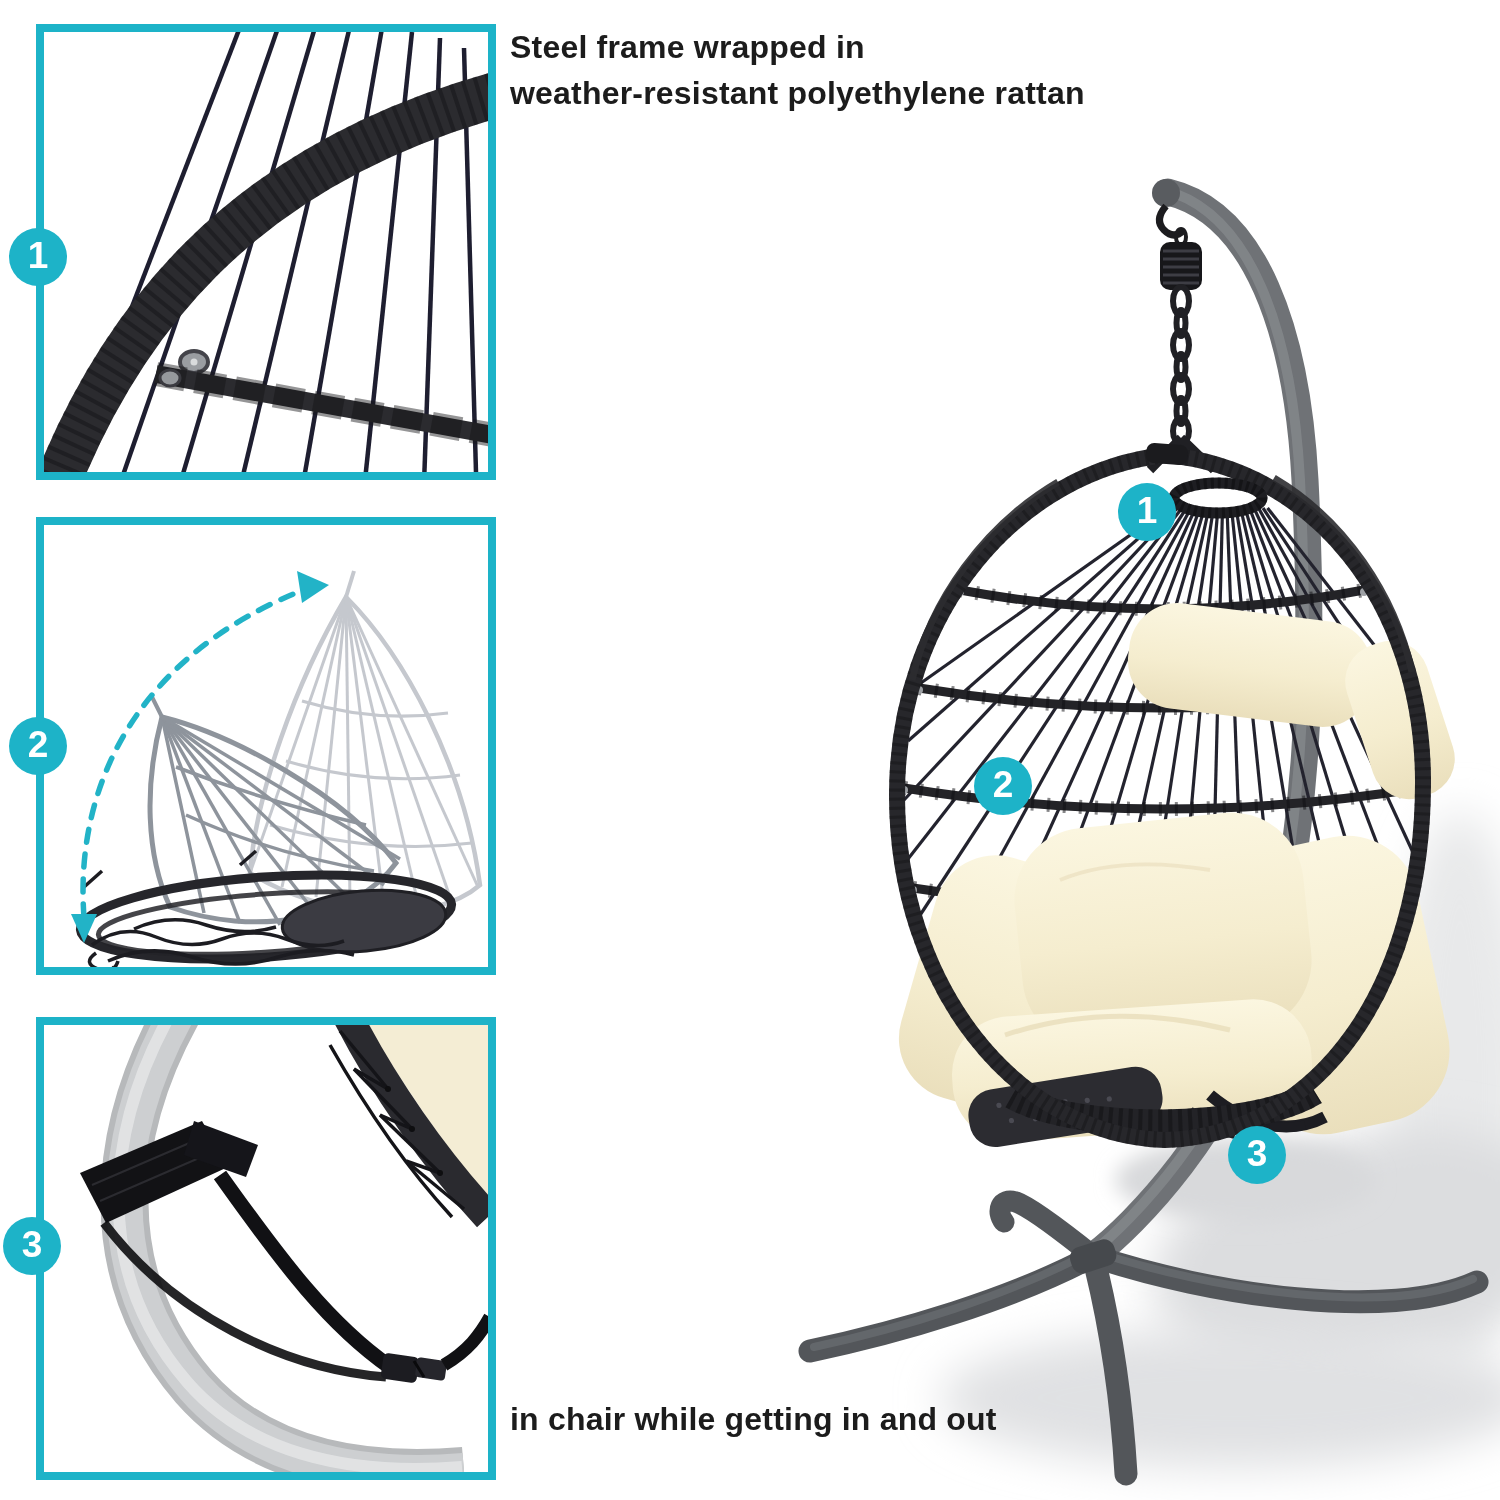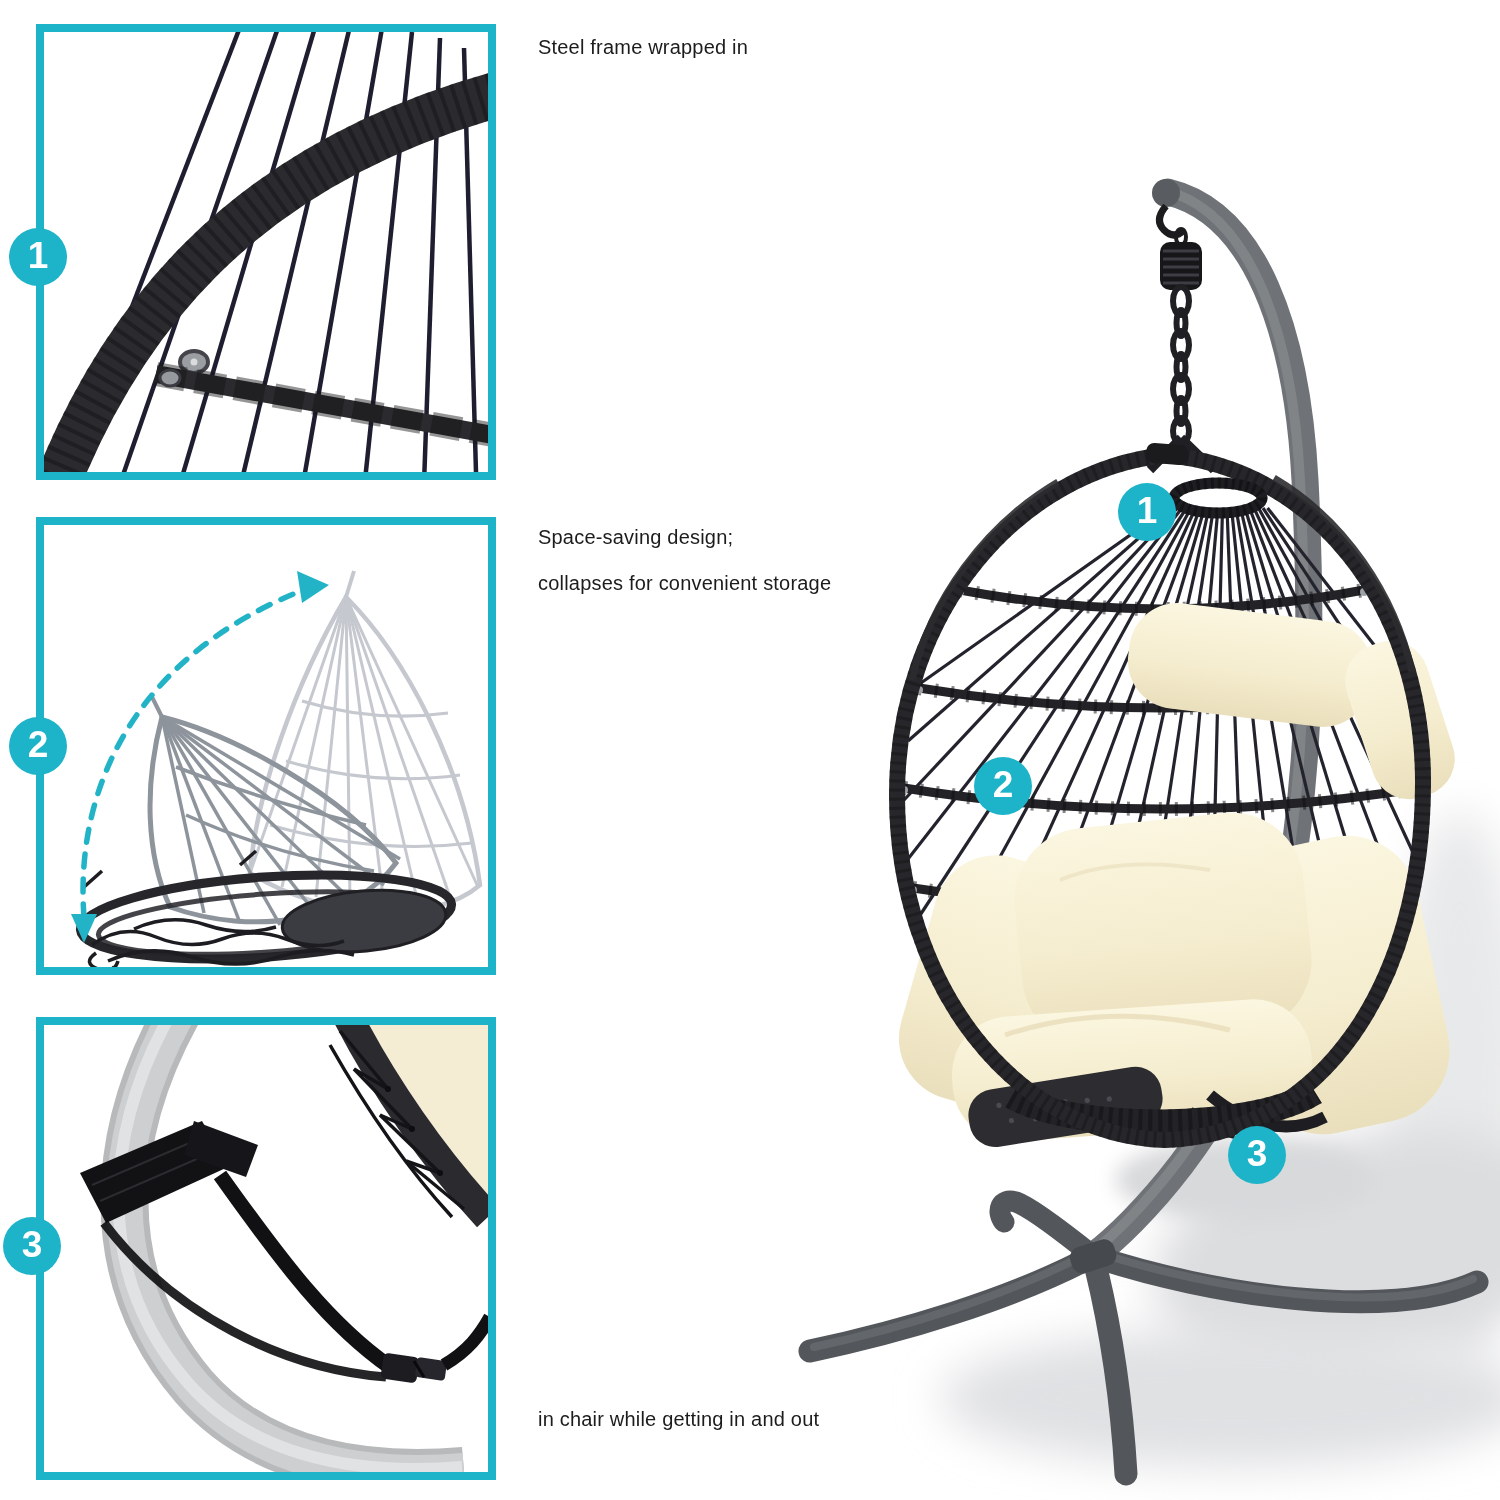--- a/index.html
+++ b/index.html
@@ -13,22 +13,22 @@
   .feature-box svg{display:block;}
   .badge{position:absolute;width:58px;height:58px;border-radius:50%;background:#1db3c8;color:#ffffff;
          display:flex;align-items:center;justify-content:center;font-weight:700;font-size:37px;}
   .badge span{transform:translateY(-1px);}
   .badge-box-1{left:9px;top:228px;}
   .badge-box-2{left:9px;top:717px;}
   .badge-box-3{left:3px;top:1217px;}
   .badge-chair-1{left:1118px;top:483px;}
   .badge-chair-2{left:974px;top:757px;}
   .badge-chair-3{left:1228px;top:1126px;}
-  .callout{position:absolute;left:510px;font-weight:400;font-size:20px;line-height:46px;
-           color:#1c1c1c;letter-spacing:.2px;white-space:nowrap;margin-left:28px;}
+  .callout{position:absolute;left:510px;font-weight:700;font-size:32px;line-height:46px;
+           color:#1c1c1c;letter-spacing:.2px;white-space:nowrap;}
   .t1{top:24px;}
   .t2{top:514px;}
   .t3{top:1396px;}
 </style>
 </head>
 <body>
 
 <div class="canvas">
 
   <svg class="main-photo" viewBox="760 150 740 1350" aria-hidden="true">
@@ -318,22 +318,19 @@
     </div>
   <div class="badge badge-chair-2">
       <span>2</span>
     </div>
   <div class="badge badge-chair-3">
       <span>3</span>
     </div>
 
   <div class="callout t1">
     <div>Steel frame wrapped in</div>
-  </div>
-  <div class="callout t2">
-    <div>Space-saving design;</div>
-    <div>collapses for convenient storage</div>
+    <div>weather-resistant polyethylene rattan</div>
   </div>
   <div class="callout t3">
     <div>in chair while getting in and out</div>
   </div>
 
 </div>
 
 </body></html>

